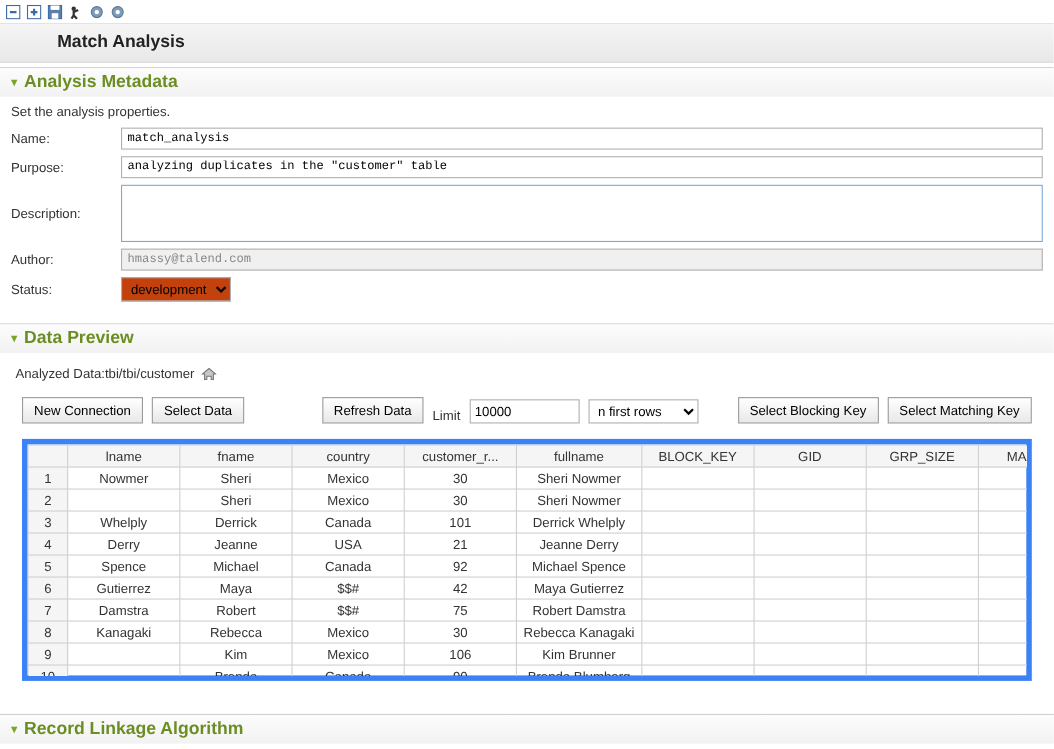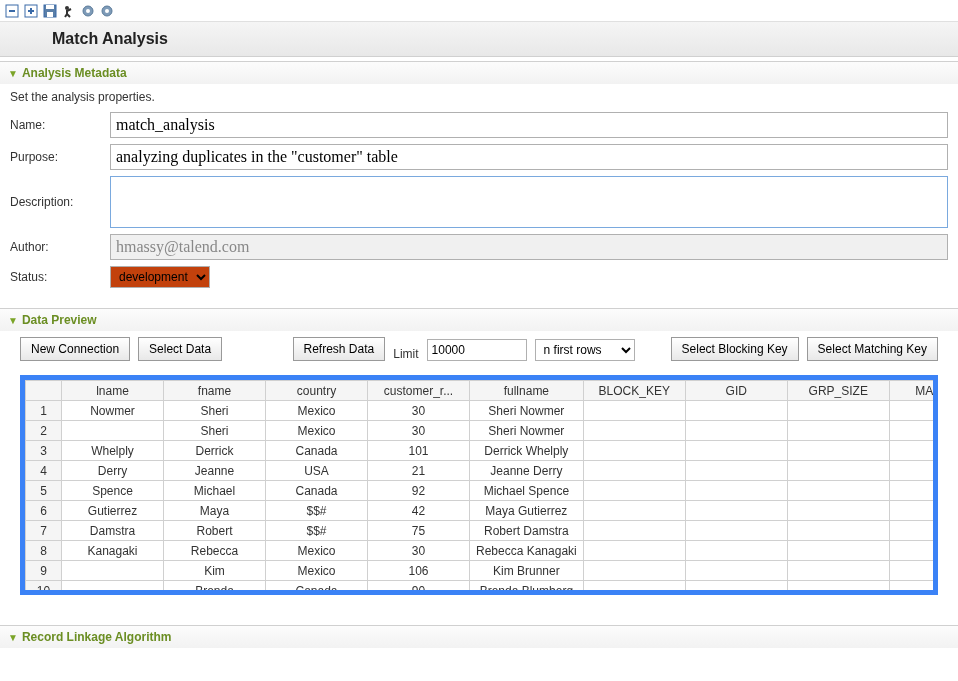--- a/index.html
+++ b/index.html
@@ -4,26 +4,26 @@
 <style>
 * { box-sizing: border-box; margin: 0; padding: 0; }
 body { font-family: Tahoma, Arial, sans-serif; font-size: 12px; color: #333; background: #fff; width: 958px; }
 .toolbar { display: flex; gap: 3px; padding: 2px 4px; border-bottom: 1px solid #e0e0e0; height: 22px; align-items: center; }
 .toolbar-icon { width: 16px; height: 16px; display: flex; align-items: center; justify-content: center; cursor: pointer; }
 .title-bar { background: linear-gradient(#f5f5f5, #e8e8e8); padding: 8px 8px; border-bottom: 1px solid #d0d0d0; }
 .title-bar h1 { font-size: 16px; font-weight: bold; color: #222; margin-left: 44px; }
 .section { border-top: 1px solid #d0d0d0; margin-top: 4px; }
 .section-header { display: flex; align-items: center; gap: 4px; padding: 4px 8px; background: linear-gradient(#fcfcfc, #f2f2f2); cursor: pointer; }
 .section-header .tw { color: #7BA428; font-size: 10px; }
-.section-title { color: #6B8E23; font-weight: bold; font-size: 12px; }
+.section-title { color: #6B8E23; font-weight: bold; font-size: 16px; }
 .section-body { padding: 6px 10px 10px 10px; }
 .meta-desc { margin-bottom: 8px; }
 .form-row { display: flex; align-items: center; margin-bottom: 6px; }
 .form-label { width: 100px; }
-.form-input { flex: 1; border: 1px solid #b0b0b0; background: #fff; padding: 3px 5px; font-size: 16px; font-family: Liberation Serif, serif; }
+.form-input { flex: 1; border: 1px solid #b0b0b0; background: #fff; padding: 3px 5px; font-size: 11px; font-family: Liberation Mono, monospace; }
 .form-input.disabled { background: #f0f0f0; color: #888; }
 .form-textarea { flex: 1; height: 52px; border: 1px solid #7aa9de; background: #fff; padding: 3px 5px; resize: none; font-family: inherit; }
 .form-select { width: 100px; border: 1px solid #b0b0b0; padding: 2px 4px; background: #c2410c; font-family: inherit; font-size: 12px; }
 .preview-toprow { display: flex; align-items: center; gap: 6px; margin: 6px 0 14px 4px; }
 .home-icon { width: 14px; height: 14px; display: inline-block; }
 .button-row { display: flex; align-items: flex-end; gap: 8px; margin-bottom: 14px; padding: 0 10px; }
 .btn { border: 1px solid #999; background: linear-gradient(#fff, #e8e8e8); padding: 4px 10px; font-size: 12px; cursor: pointer; font-family: inherit; }
 .spacer { flex: 1; }
 .limit-label { }
 .limit-input { width: 100px; border: 1px solid #b0b0b0; padding: 3px 4px; font-size: 12px; font-family: inherit; }
@@ -119,20 +119,26 @@
     </div>
   </div>
 </div>
 
 <div class="section">
   <div class="section-header">
     <span class="tw">▼</span>
     <span class="section-title">Data Preview</span>
   </div>
   <div class="section-body">
+    <div class="preview-toprow">
+      <span>Analyzed Data:tbi/tbi/customer</span>
+      <span class="home-icon"><svg width="14" height="14">
+            <polygon points="7,2 13,7 11,7 11,12 9,12 9,9 5,9 5,12 3,12 3,7 1,7" fill="#c8c8c8" stroke="#777"></polygon>
+          </svg></span>
+    </div>
     <div class="button-row">
       <button class="btn">New Connection</button>
       <button class="btn">Select Data</button>
       <span class="spacer"></span>
       <button class="btn">Refresh Data</button>
       <span class="limit-label">Limit</span>
       <input class="limit-input" value="10000" style="">
       <select class="combo">
         <option>n first rows</option>
       </select>

